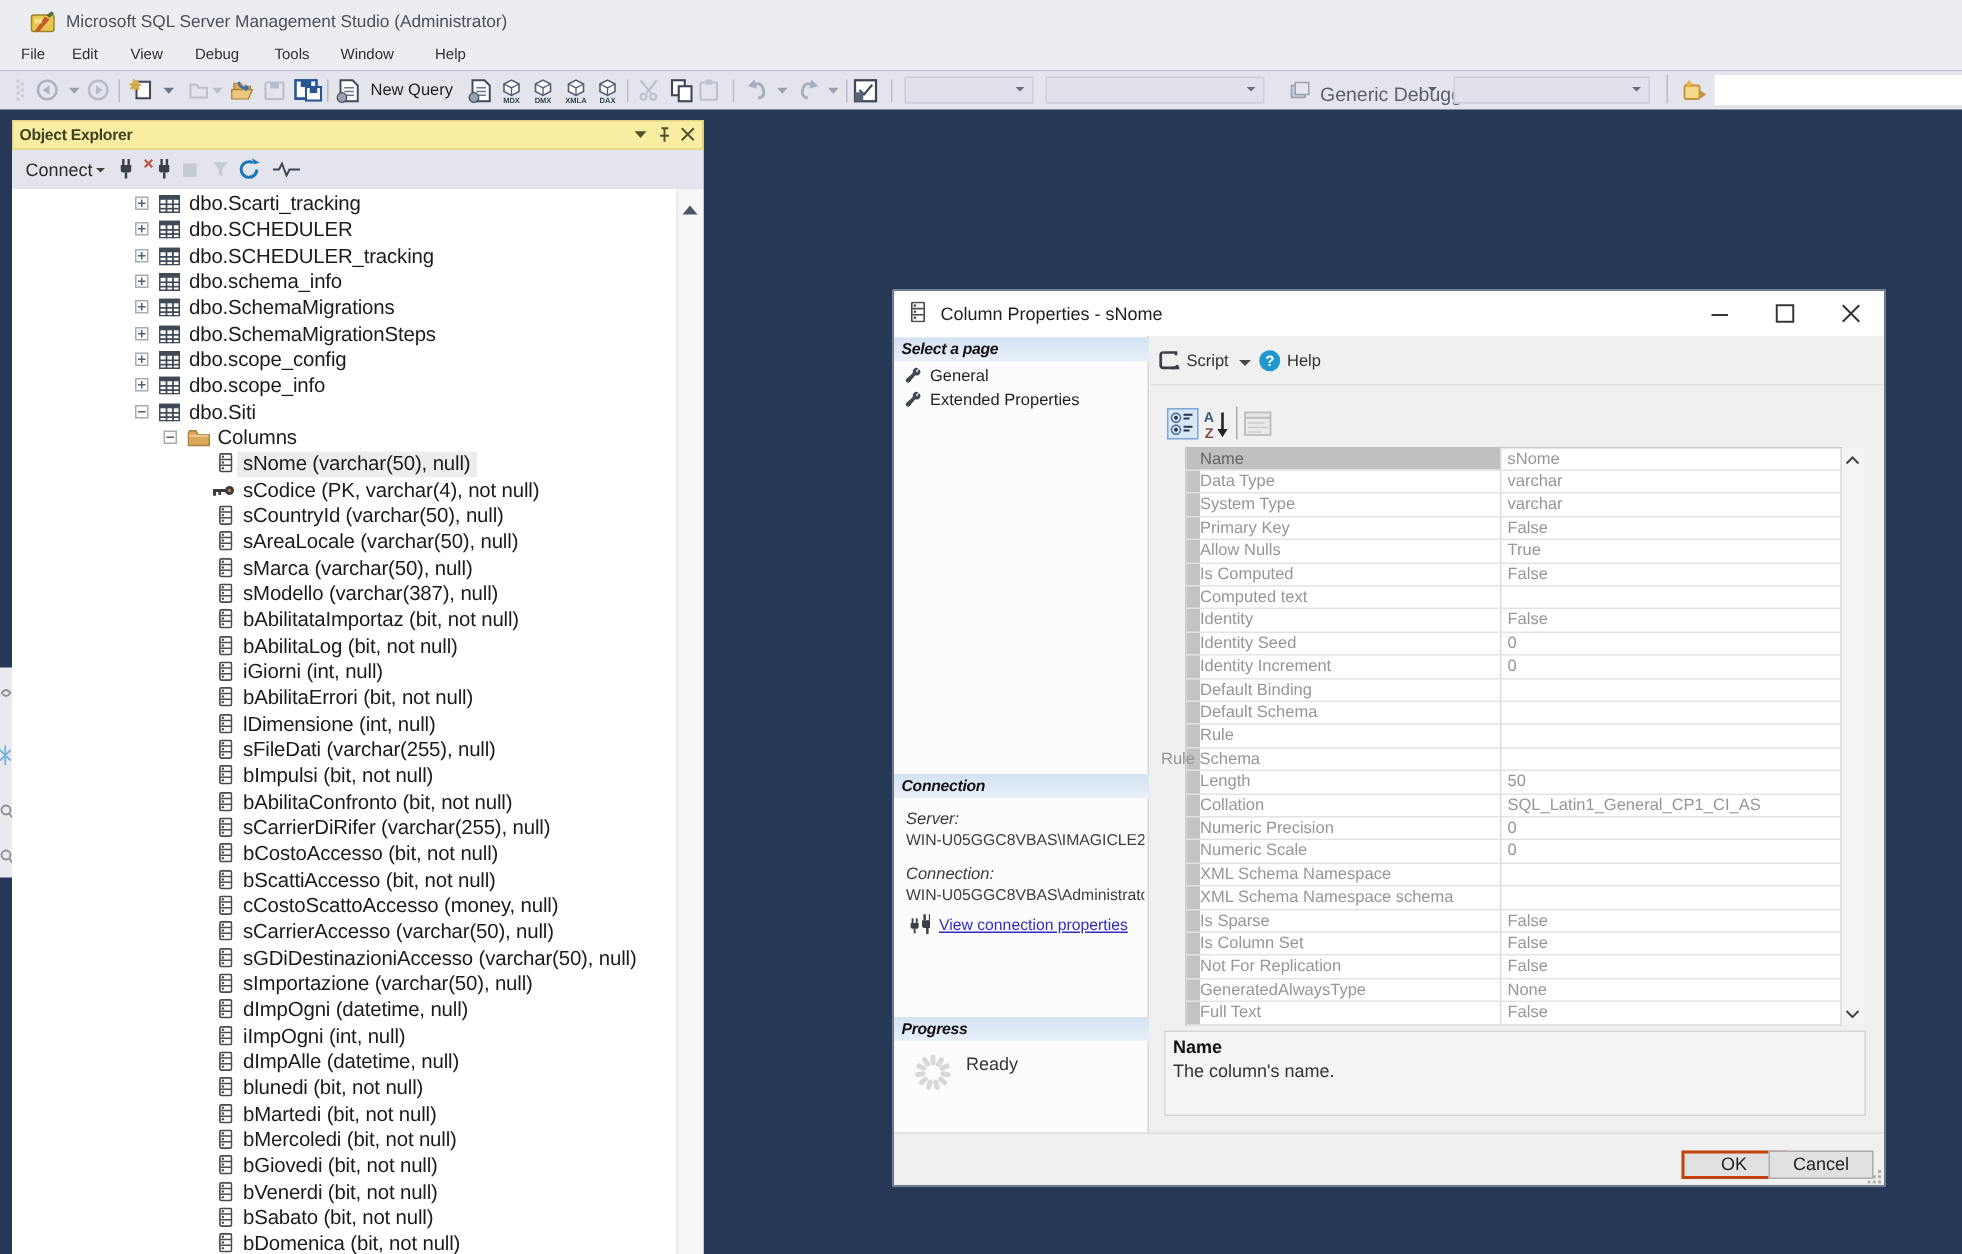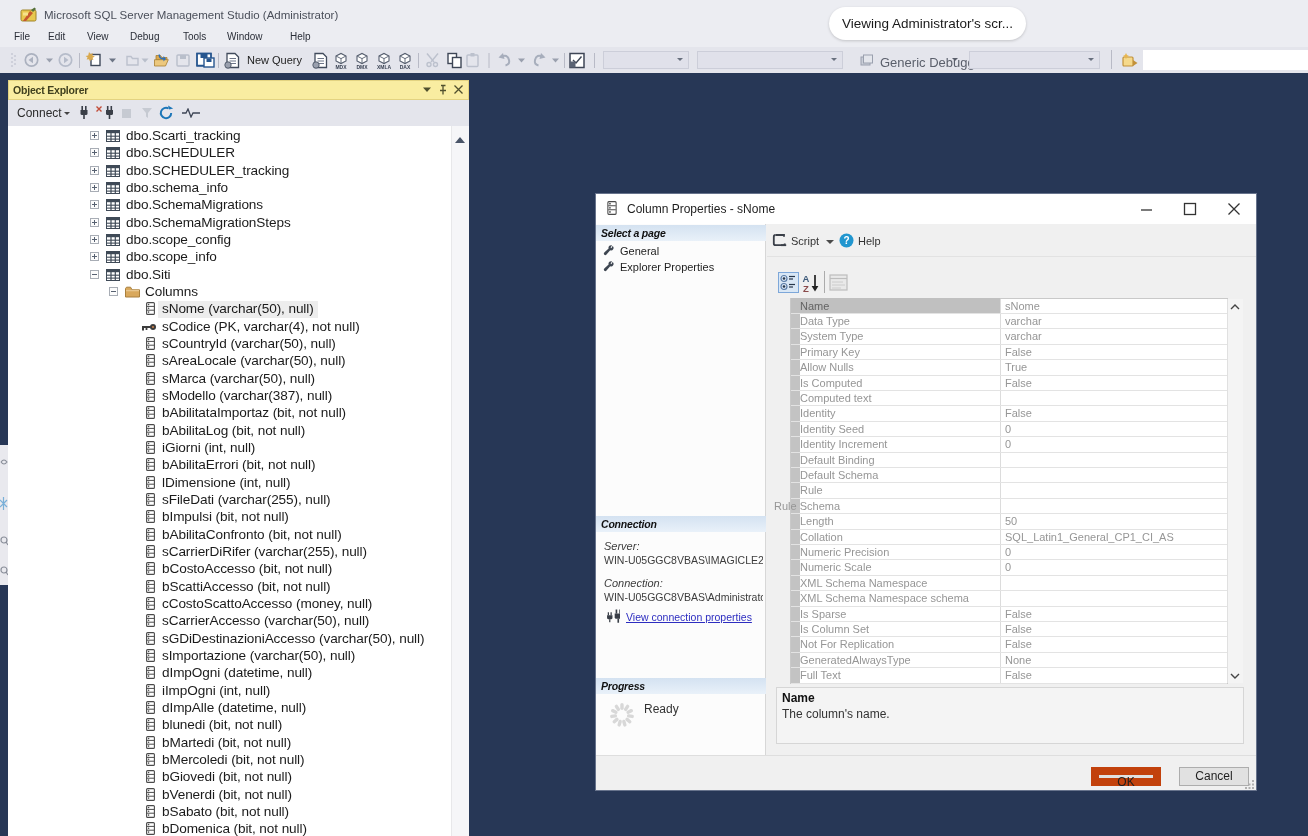--- a/index.html
+++ b/index.html
@@ -77,22 +77,20 @@
   <div class="abs" style="left:44px;top:9px;font-size:11.5px;color:#4a4f5a;white-space:nowrap">Microsoft SQL Server Management Studio (Administrator)</div>
 
   <div class="menu" style="left:14px">File</div>
   <div class="menu" style="left:48px">Edit</div>
   <div class="menu" style="left:87px">View</div>
   <div class="menu" style="left:130px">Debug</div>
   <div class="menu" style="left:183px">Tools</div>
   <div class="menu" style="left:227px">Window</div>
   <div class="menu" style="left:290px">Help</div>
 
-  <div class="abs" style="left:829px;top:7px;width:197px;height:33px;background:#fff;border-radius:17px;
-       box-shadow:0 1px 3px rgba(0,0,0,.18);text-align:center;line-height:33px;font-size:13.5px;color:#1a1a1a">Viewing Administrator's scr...</div>
 
   
   <svg class="abs" style="left:0;top:51px" width="600" height="19" viewBox="0 0 600 19">
     <g fill="#c9cbd6">
       <circle cx="12" cy="3" r="1.1"></circle>
         <circle cx="15" cy="5" r="1.1"></circle>
         <circle cx="12" cy="7" r="1.1"></circle>
         <circle cx="15" cy="9" r="1.1"></circle>
       <circle cx="12" cy="11" r="1.1"></circle>
         <circle cx="15" cy="13" r="1.1"></circle>
@@ -440,21 +438,21 @@
   <div class="band" style="top:225px">
       <span>Select a page</span>
     </div>
   <svg class="abs" style="left:602px;top:244px" width="13" height="13" viewBox="0 0 13 13">
       <use href="#i-wrench"></use>
     </svg>
   <div class="abs" style="left:620px;top:245px;font-size:11px;color:#1e1e1e">General</div>
   <svg class="abs" style="left:602px;top:260px" width="13" height="13" viewBox="0 0 13 13">
       <use href="#i-wrench"></use>
     </svg>
-  <div class="abs" style="left:620px;top:261px;font-size:11px;color:#1e1e1e">Explorer Properties</div>
+  <div class="abs" style="left:620px;top:261px;font-size:11px;color:#1e1e1e">Extended Properties</div>
 
   <div class="band" style="top:516px">
       <span>Connection</span>
     </div>
   <div class="s11" style="left:604px;top:540px">Server:</div>
   <div class="abs" style="left:604px;top:554px;font-size:10.5px;color:#3c3c3c;white-space:nowrap;width:159px;overflow:hidden">WIN-U05GGC8VBAS\IMAGICLE20</div>
   <div class="s11" style="left:604px;top:577px">Connection:</div>
   <div class="abs" style="left:604px;top:591px;font-size:10.5px;color:#3c3c3c;white-space:nowrap;width:159px;overflow:hidden">WIN-U05GGC8VBAS\Administrator</div>
   <svg class="abs" style="left:604px;top:609px" width="16" height="15" viewBox="0 0 16 15">
     <g transform="scale(0.72) translate(0,4)">
@@ -619,21 +617,21 @@
       <path d="M1 1 L5 5 L9 1" fill="none" stroke="#444" stroke-width="1.4"></path>
     </svg>
 
   
   <div class="abs" style="left:776px;top:687px;width:468px;height:57px;background:#f4f4f4;border:1px solid #d6d6d6"></div>
   <div class="abs" style="left:782px;top:691px;font-size:12px;font-weight:bold;color:#111">Name</div>
   <div class="abs" style="left:782px;top:707px;font-size:12px;color:#333">The column's name.</div>
 
   
   <div class="abs" style="left:596px;top:755px;width:660px;height:35px;background:#f0f0f0;border-top:1px solid #dedede"></div>
-  <div class="btn" style="left:1091px;border:8px solid #c2410c;line-height:15px">OK</div>
+  <div class="btn" style="left:1121px;border:2px solid #c2410c;line-height:15px">OK</div>
   <div class="btn" style="left:1179px">Cancel</div>
   <svg class="abs" style="left:1245px;top:780px" width="10" height="10" viewBox="0 0 10 10">
     <g fill="#b0b0b0">
         <rect x="7" y="7" width="2" height="2"></rect>
         <rect x="7" y="3.5" width="2" height="2"></rect>
         <rect x="3.5" y="7" width="2" height="2"></rect>
         <rect x="7" y="0" width="2" height="2"></rect>
         <rect x="0" y="7" width="2" height="2"></rect>
         <rect x="3.5" y="3.5" width="2" height="2"></rect>
       </g>

